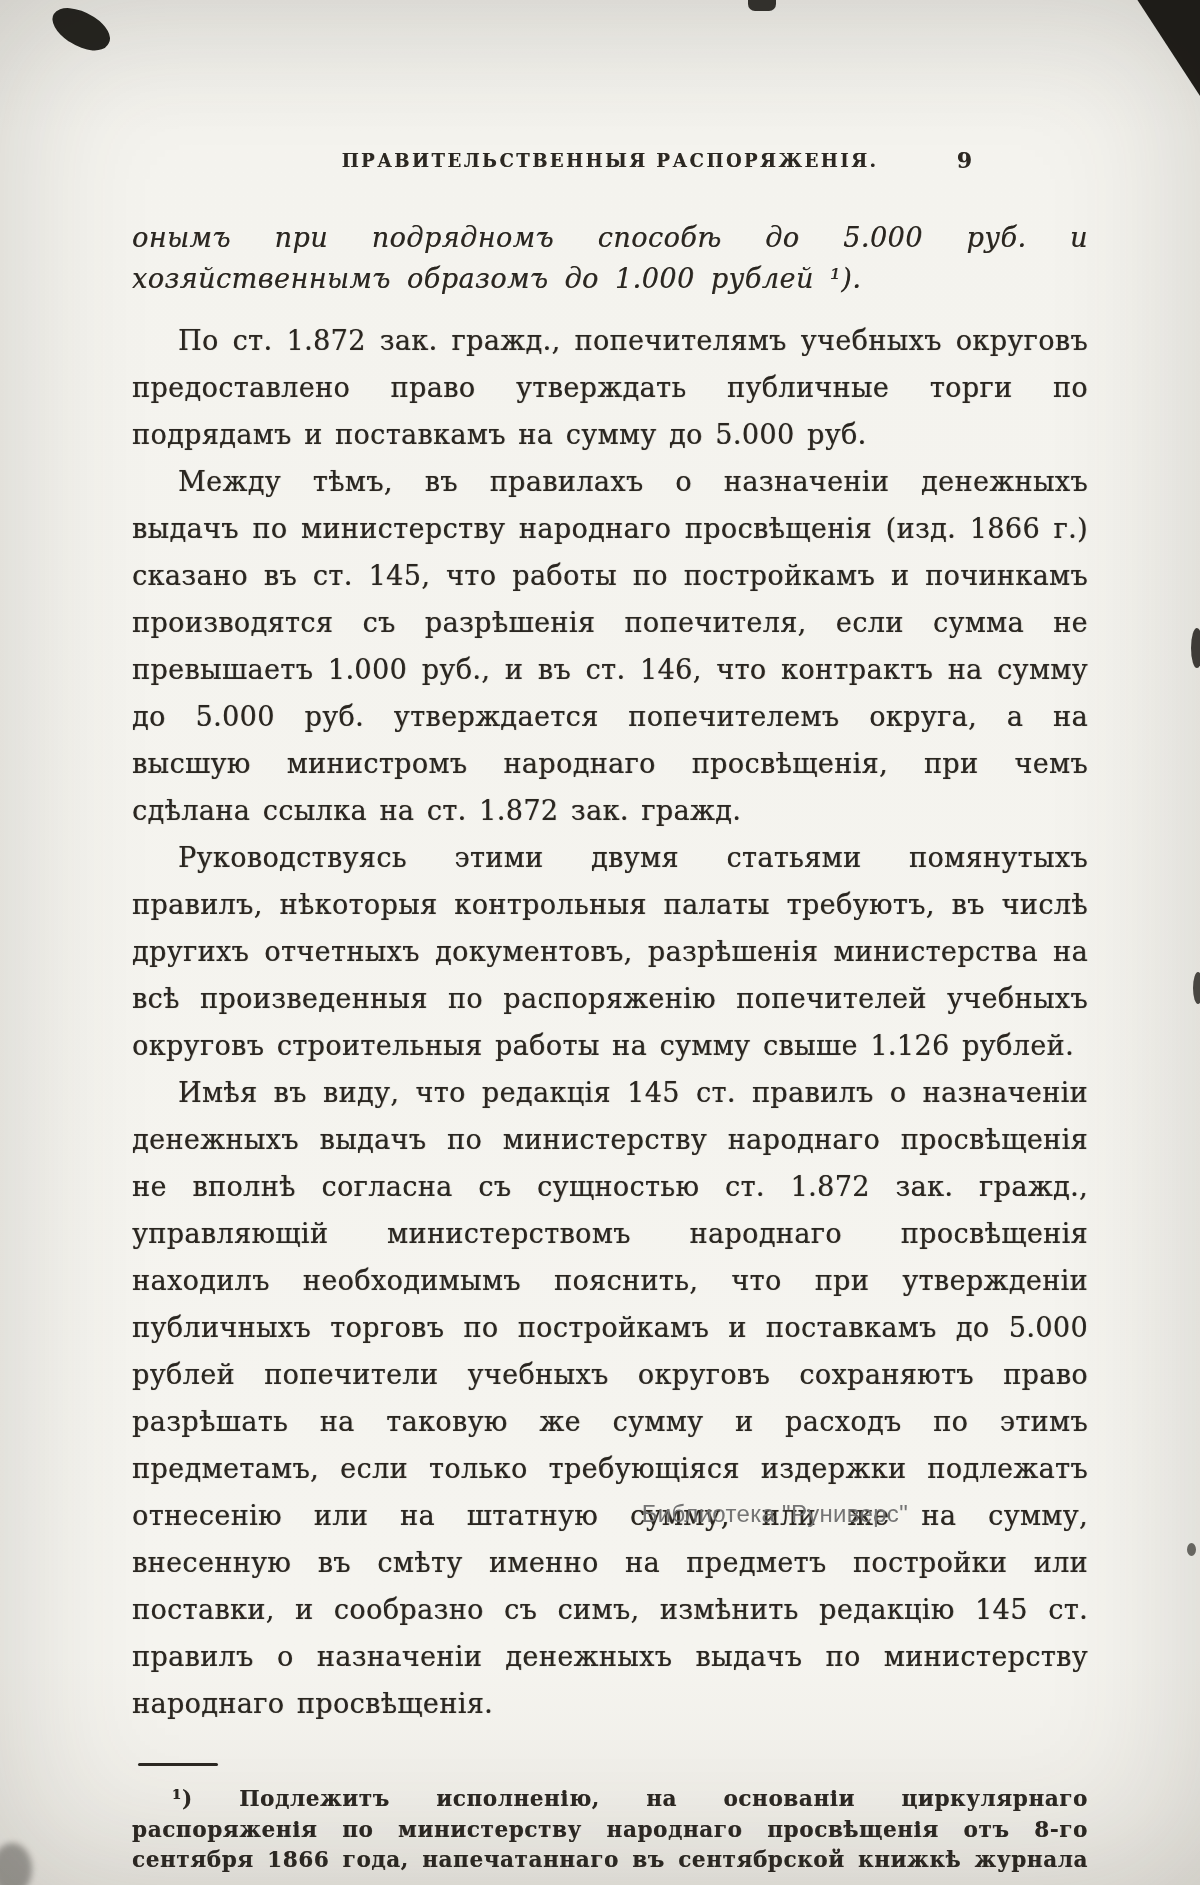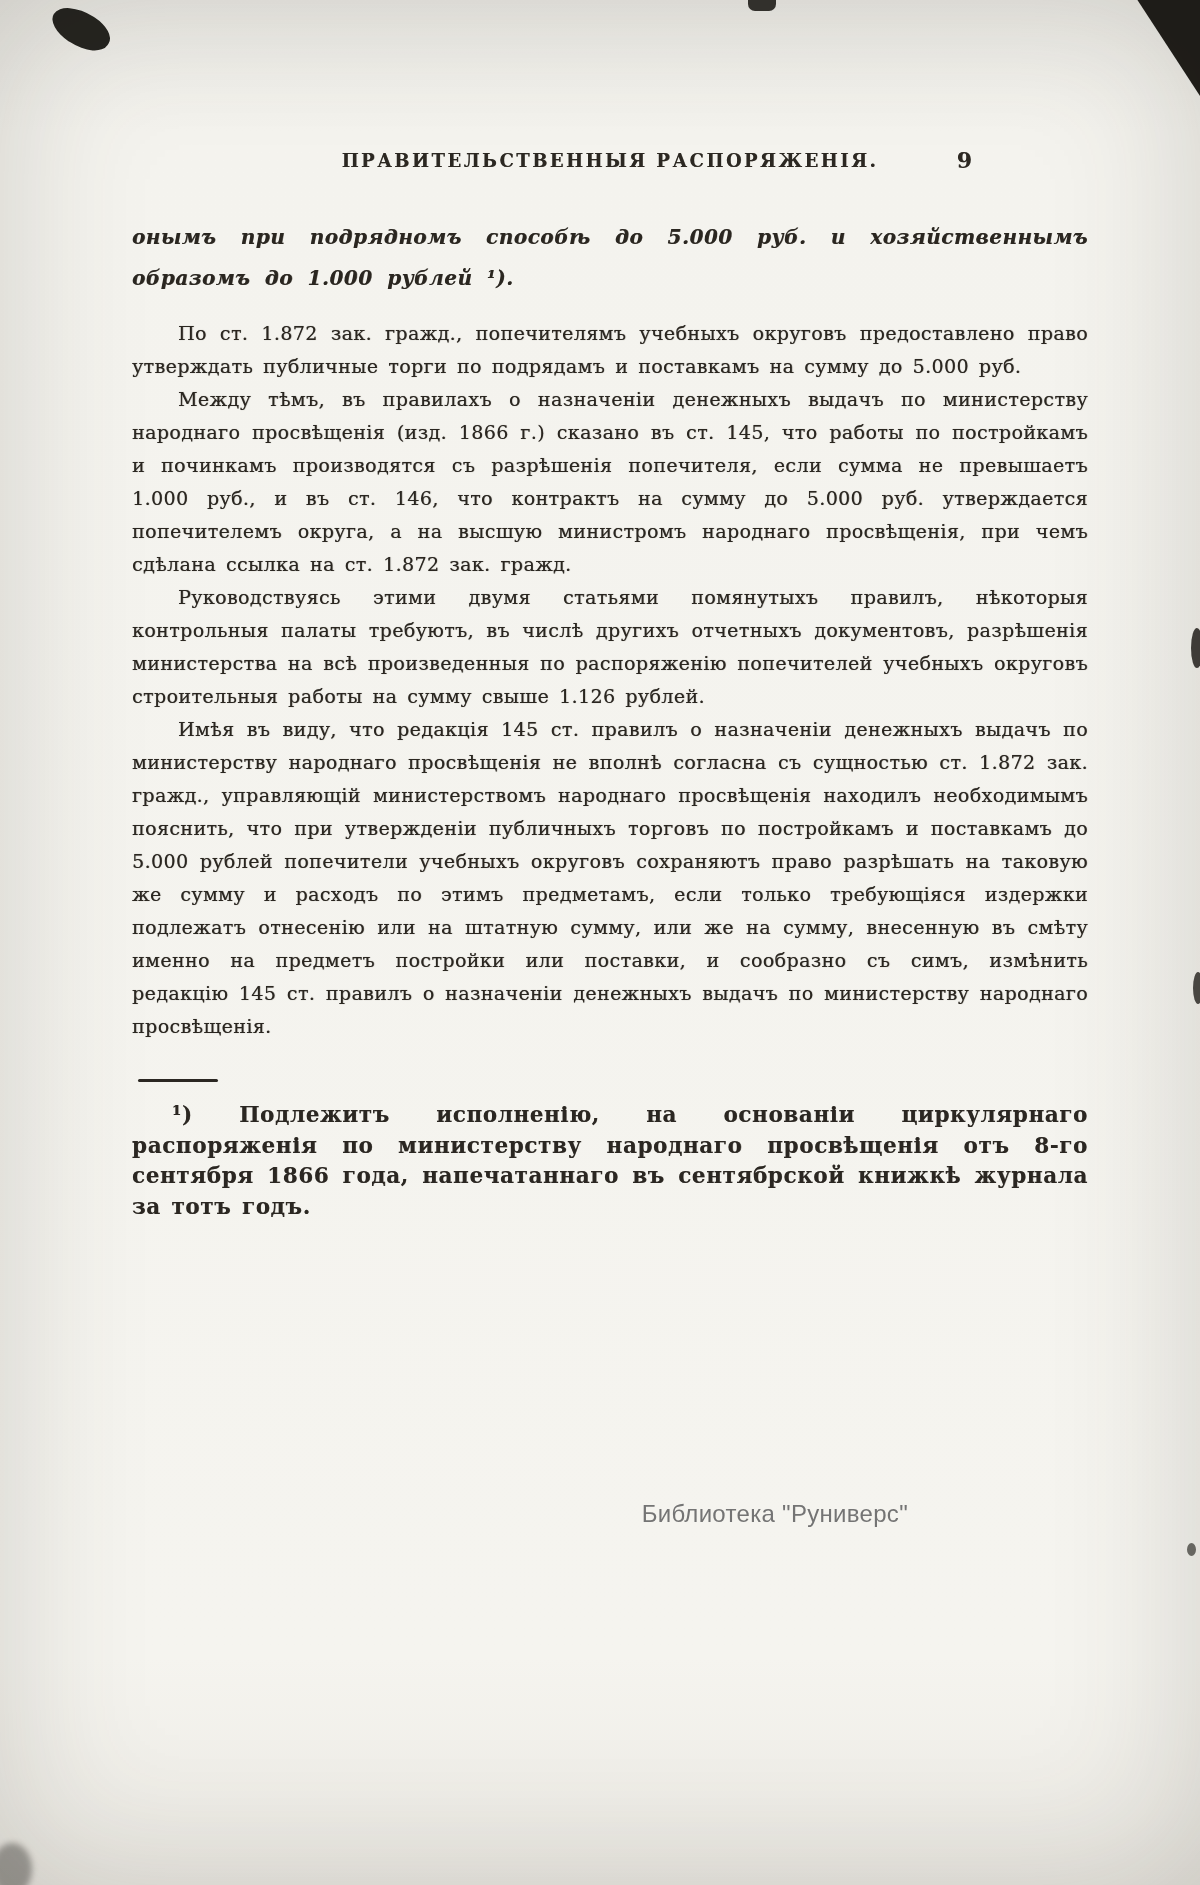--- a/index.html
+++ b/index.html
@@ -26,33 +26,33 @@
     text-shadow:0.3px 0.3px 0.5px rgba(40,36,30,0.55);
   }
   .page-number {
     position:absolute; right:116px; top:-3px;
     font-size:22px; letter-spacing:0;
   }
 
   .lead {
     margin:0 0 18px 0;
     font-style:italic;
-    font-weight:bold;
-    font-size:20px;
+    font-weight:normal;
+    font-size:27px;
     line-height:41px;
     text-align:justify;
     word-spacing:7px;
     letter-spacing:0.5px;
     text-shadow:0.4px 0.4px 0.6px rgba(43,38,32,0.6);
   }
 
   .para {
     margin:0;
-    font-size:19px;
-    line-height:33px;
+    font-size:27px;
+    line-height:47px;
     text-align:justify;
     text-indent:46px;
     word-spacing:3.5px;
     letter-spacing:0.4px;
     text-shadow:0.4px 0.4px 0.7px rgba(43,38,32,0.65);
   }
 
   .footnote-rule {
     width:80px; height:3px;
     background:#2b2722;

